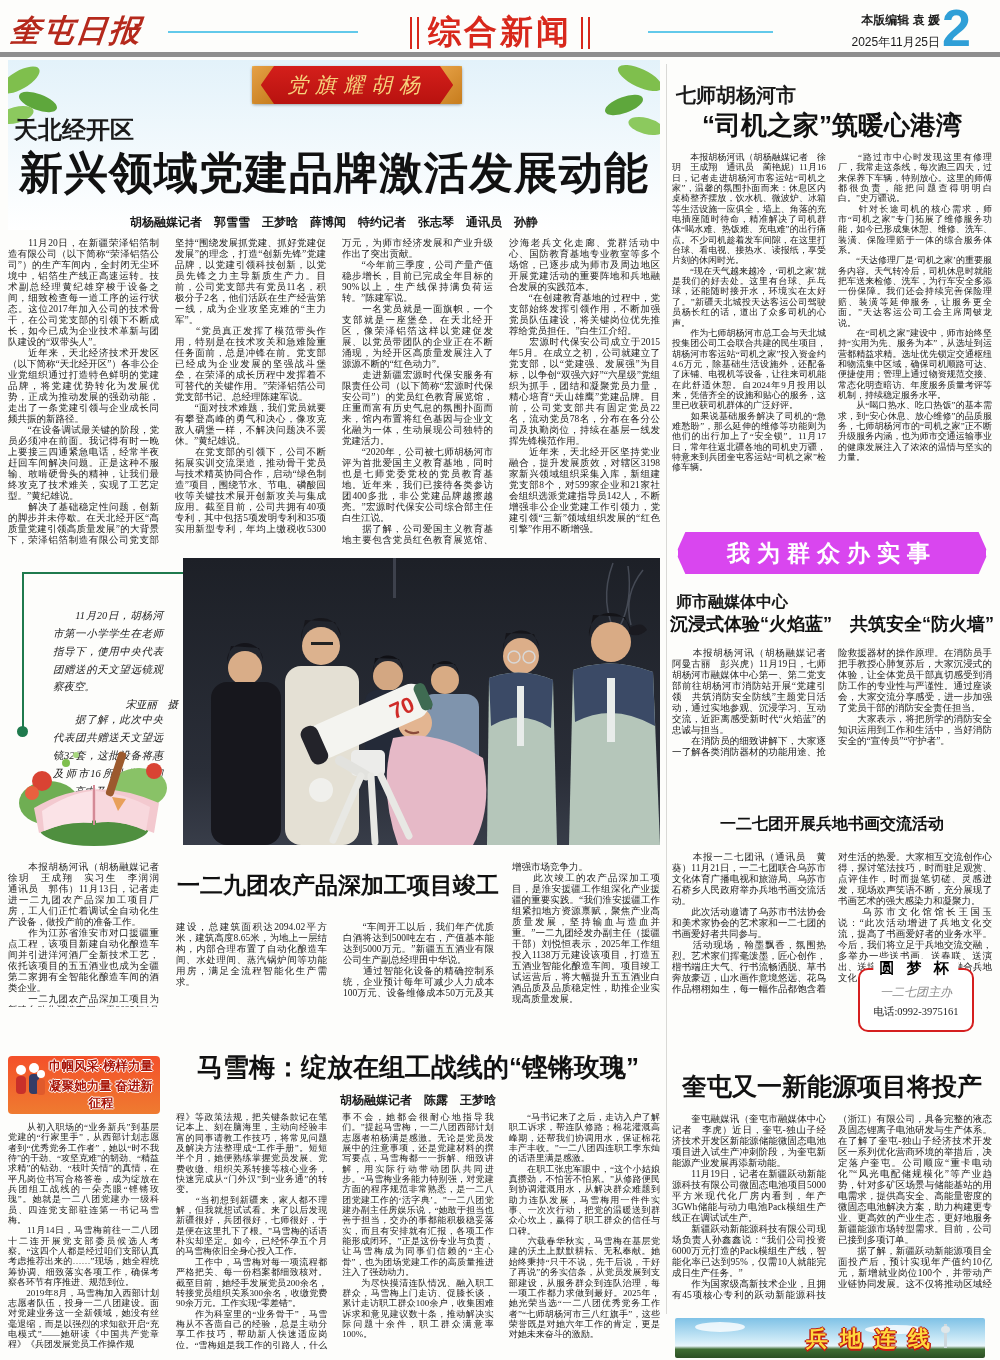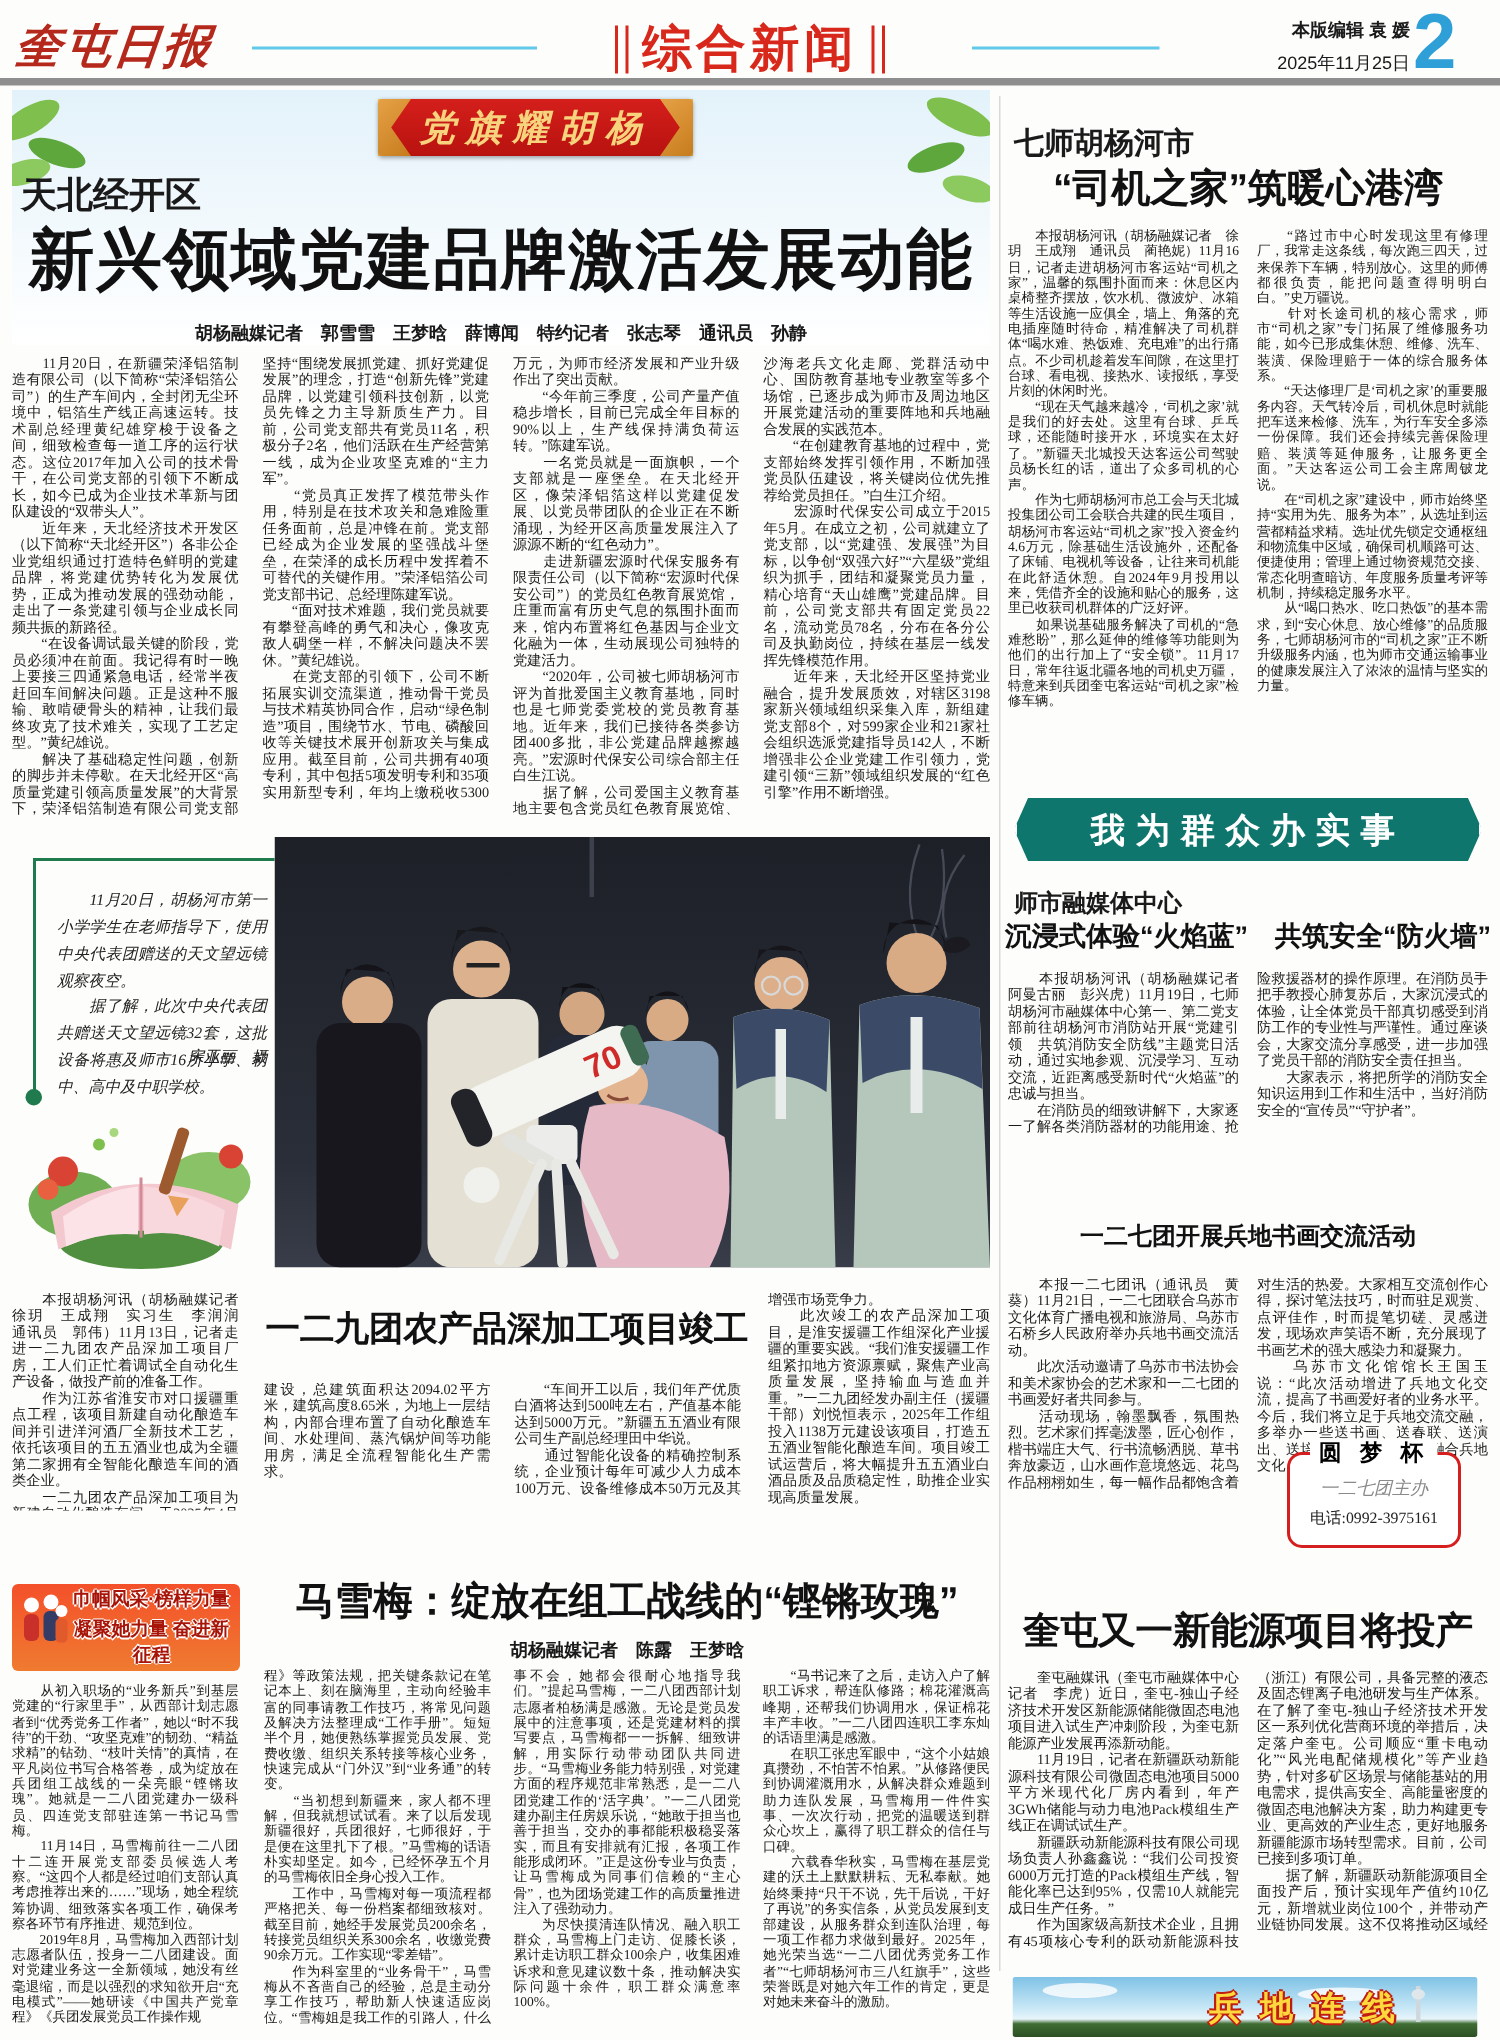--- a/index.html
+++ b/index.html
@@ -16,21 +16,21 @@
   .editor-block{left:790px;top:12px;width:150px;text-align:right;font-family:"Liberation Sans",sans-serif;}
   .editor-block .l1{font-size:12px;font-weight:700;}
   .editor-block .l2{font-size:12px;margin-top:5px;}
   .pagenum{left:942px;top:-2px;font-size:52px;font-weight:700;color:#2f9fd7;font-family:"Liberation Sans",sans-serif;}
   .gray-rule{left:0;top:52px;width:1000px;height:5px;background:#8e8e8e;}
   .vdiv{left:666px;top:64px;width:1px;height:1250px;background:#d9d9d6;}
   
   .sky{left:8px;top:60px;width:652px;height:170px;background:linear-gradient(180deg,#e3f2fa 0%,#f4fafd 60%,#ffffff 100%);}
   .party-banner{left:252px;top:66px;width:210px;height:38px;background:linear-gradient(180deg,#d41f1b,#b8120f);
      border-radius:3px;display:flex;align-items:center;justify-content:center;box-shadow:0 1px 3px rgba(0,0,0,.35);}
-  .party-banner span{color:#f6d37c;font-size:24px;font-weight:700;letter-spacing:7px;font-style:italic;}
+  .party-banner span{color:#f6d37c;font-size:21px;font-weight:400;letter-spacing:7px;font-style:italic;}
   .party-banner:before,.party-banner:after{content:"";position:absolute;top:0;width:22px;height:100%;
      background:linear-gradient(135deg,#e9b84e,#c98f1f);opacity:.85;}
   .party-banner:before{left:0;clip-path:polygon(0 0,100% 0,40% 50%,100% 100%,0 100%);}
   .party-banner:after{right:0;clip-path:polygon(0 0,100% 0,100% 100%,0 100%,60% 50%);}
   
   .kicker{font-family:"Liberation Sans",sans-serif;font-weight:700;}
   .headline{font-family:"Liberation Sans",sans-serif;font-weight:900;text-align:center;color:#111;}
   .byline{font-family:"Liberation Sans",sans-serif;font-weight:700;text-align:center;font-size:12px;}
   
   .body-txt{text-align:justify;overflow:hidden;}
@@ -38,24 +38,24 @@
   .fs95{font-size:9.5px;line-height:1.16;}
   .fs90{font-size:9px;line-height:1.15;}
   .cols2{column-count:2;column-gap:12px;}
   .cols3{column-count:3;column-gap:15px;}
   .cols4{column-count:4;column-gap:16px;}
   
   .cap-hline{left:22px;top:572px;width:161px;height:2px;background:#1f7a4d;}
   .cap-vline{left:22px;top:572px;width:2px;height:160px;background:#1f7a4d;}
   .cap-dot{left:17px;top:726px;width:11px;height:11px;border-radius:50%;background:#1f7a4d;}
   .caption{left:38px;top:592px;width:140px;font-size:10.5px;line-height:1.7;font-style:italic;color:#222;text-align:justify;}
-  .caption p{margin:0;}
+  .caption p{margin:15px;}
   .credit{left:38px;top:698px;width:140px;text-align:right;font-size:10.5px;font-style:italic;color:#222;}
   
-  .serve-banner{left:676px;top:528px;width:308px;height:46px;background:#0f766e;border:2px solid #ffffff;
+  .serve-banner{left:676px;top:528px;width:308px;height:46px;background:#d946ef;border:2px solid #ffffff;
      outline:2px solid #d2403a;border-radius:12px;display:flex;align-items:center;justify-content:center;
      clip-path:polygon(0 50%,3% 8%,97% 8%,100% 50%,97% 92%,3% 92%);}
   .serve-banner span{color:#fff;font-size:23px;font-weight:900;letter-spacing:7px;font-family:"Liberation Sans",sans-serif;}
   .dream-box{left:858px;top:968px;width:112px;height:60px;border:2px solid #d51f1f;border-radius:10px;background:#fff;
      text-align:center;}
   .dream-title{position:absolute;left:50%;top:-11px;transform:translateX(-50%);background:#fff;padding:0 6px;
      color:#000000;font-size:15px;font-weight:900;letter-spacing:4px;white-space:nowrap;font-family:"Liberation Sans",sans-serif;}
   .dream-host{margin-top:14px;font-size:12px;color:#8a8a8a;font-style:italic;}
   .dream-phone{margin-top:4px;font-size:10.5px;color:#222;}
   

